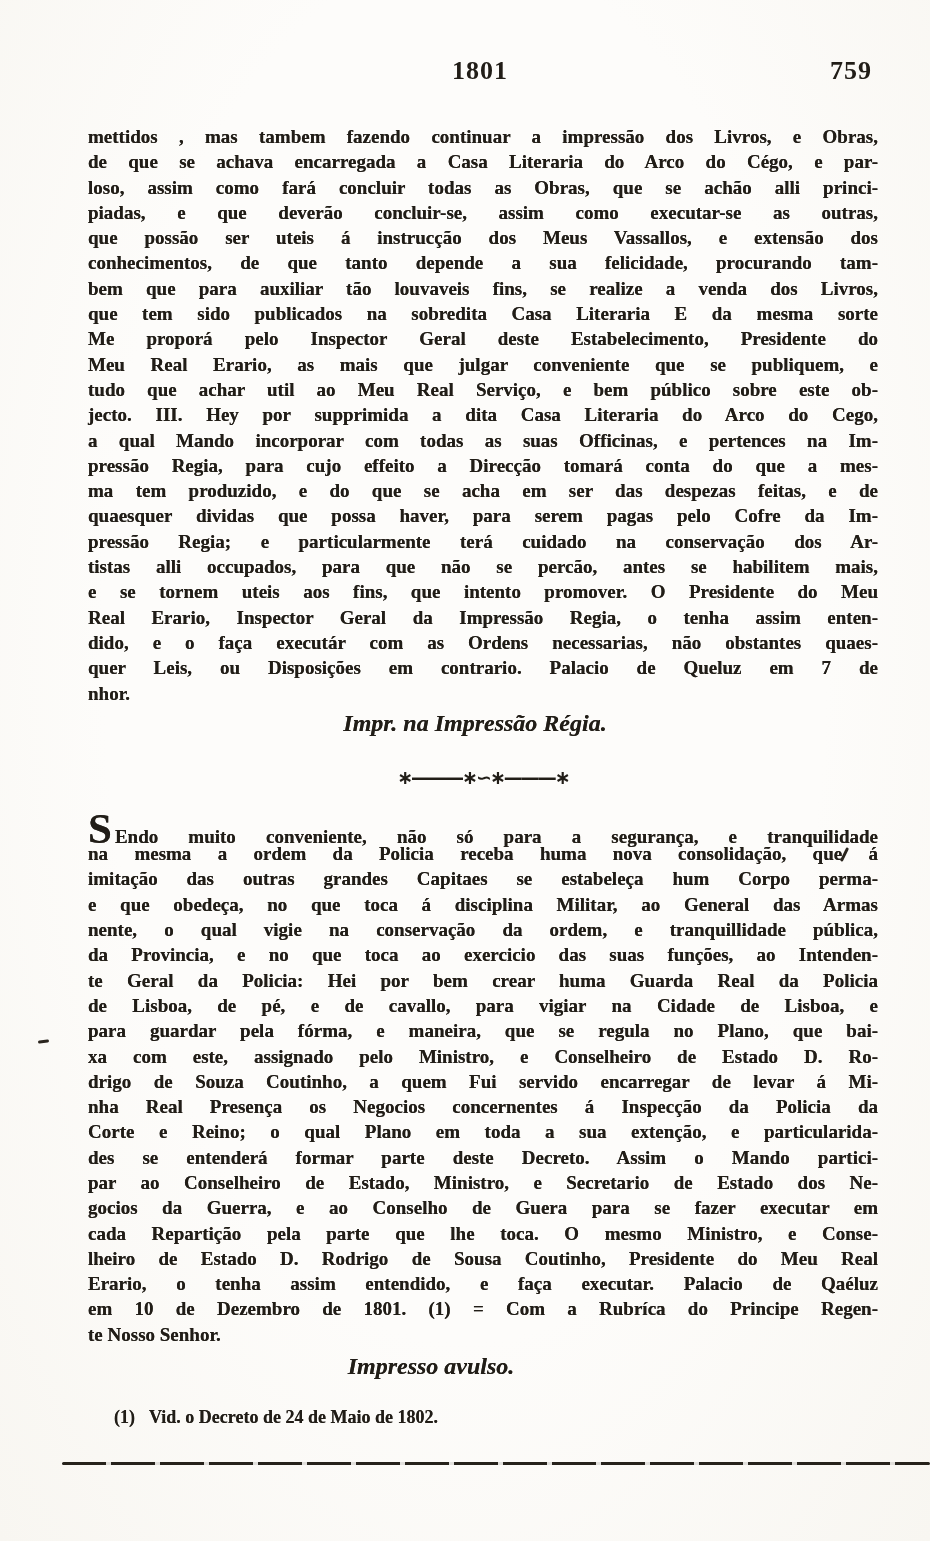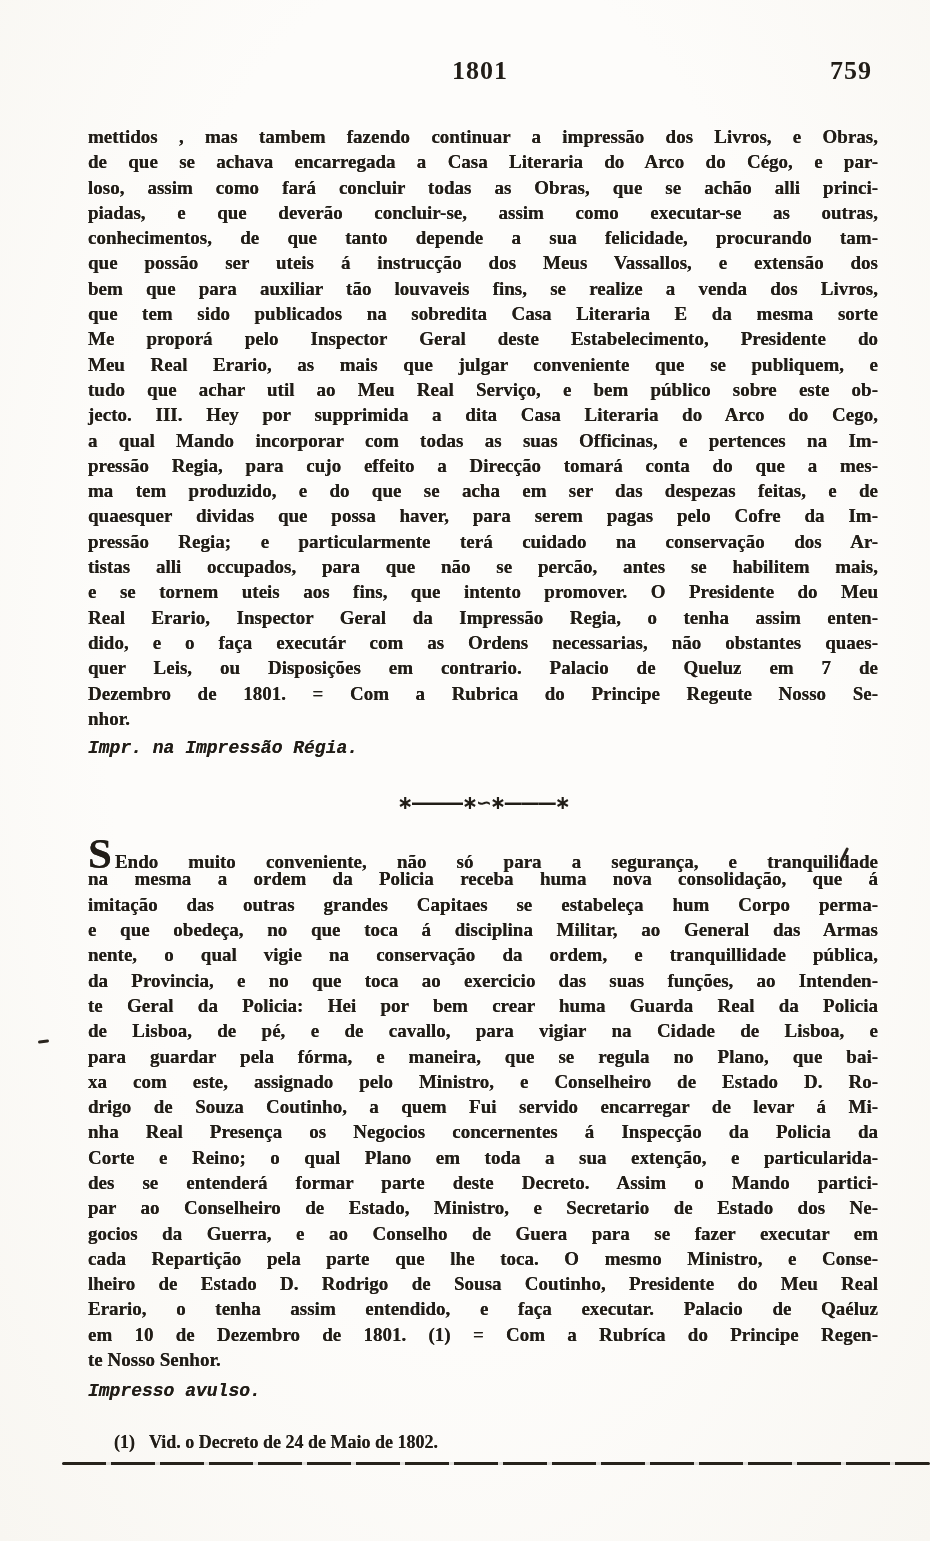--- a/index.html
+++ b/index.html
@@ -19,24 +19,23 @@
   .para{margin:0;}
   .para1{margin-top:38px;}
   .line{
     font-size:19px;font-weight:bold;
     line-height:25.3px;height:25.3px;
     text-align:justify;text-align-last:justify;
     text-shadow:0 0 .5px rgba(33,29,23,.85);
   }
   .line.last{text-align-last:left;}
   .signature{
-    font-style:italic;font-weight:bold;font-size:18px;
-    text-align:left;padding-right:16px;line-height:26px;margin-top:4px;
+    font-style:italic;font-weight:bold;font-size:24px;
+    text-align:center;padding-right:16px;line-height:26px;margin-top:4px;
     text-shadow:0 0 .5px rgba(33,29,23,.85);
-    font-family:Liberation Mono, monospace;
   }
   .sig2{padding-right:104px;margin-top:6px;}
   .ornament{
     text-align:center;
     font-family:"DejaVu Sans", sans-serif;
     font-size:19px;font-weight:bold;line-height:26px;
     margin-top:28px;letter-spacing:-2px;
   }
   .para2{margin-top:26px;}
   .first-line .initial{
@@ -70,39 +69,38 @@
       <span class="h-spacer"></span>
       <span class="h-center">1801</span>
       <span class="h-right">759</span>
     </div>
 
     <div class="para para1">
         <div class="line">mettidos , mas tambem fazendo continuar a impressão dos Livros, e Obras,</div>
         <div class="line">de que se achava encarregada a Casa Literaria do Arco do Cégo, e par-</div>
         <div class="line">loso, assim como fará concluir todas as Obras, que se achão alli princi-</div>
         <div class="line">piadas, e que deverão concluir-se, assim como executar-se as outras,</div>
+        <div class="line">que possão ser uteis á instrucção dos Meus Vassallos, e extensão dos</div>
         <div class="line">conhecimentos, de que tanto depende a sua felicidade, procurando tam-</div>
-        <div class="line">que possão ser uteis á instrucção dos Meus Vassallos, e extensão dos</div>
         <div class="line">bem que para auxiliar tão louvaveis fins, se realize a venda dos Livros,</div>
         <div class="line">que tem sido publicados na sobredita Casa Literaria  E da mesma sorte</div>
         <div class="line">Me proporá pelo Inspector Geral deste Estabelecimento, Presidente do</div>
         <div class="line">Meu Real Erario, as mais que julgar conveniente que se publiquem, e</div>
         <div class="line">tudo que achar util ao Meu Real Serviço, e bem público sobre este ob-</div>
         <div class="line">jecto. III. Hey por supprimida a dita Casa Literaria do Arco do Cego,</div>
         <div class="line">a qual Mando incorporar com todas as suas Officinas, e pertences na Im-</div>
         <div class="line">pressão Regia, para cujo effeito a Direcção tomará conta do que a mes-</div>
         <div class="line">ma tem produzido, e do que se acha em ser das despezas feitas, e de</div>
         <div class="line">quaesquer dividas que possa haver, para serem pagas pelo Cofre da Im-</div>
         <div class="line">pressão Regia; e particularmente terá cuidado na conservação dos Ar-</div>
         <div class="line">tistas alli occupados, para que não se percão, antes se habilitem mais,</div>
         <div class="line">e se tornem uteis aos fins, que intento promover. O Presidente do Meu</div>
         <div class="line">Real Erario, Inspector Geral da Impressão Regia, o tenha assim enten-</div>
         <div class="line">dido, e o faça executár com as Ordens necessarias, não obstantes quaes-</div>
         <div class="line">quer Leis, ou Disposições em contrario. Palacio de Queluz em 7 de</div>
-        <div class="line">Dezembro de 1801. = Com a Rubrica do Principe Regeute Nosso Se-</div>
       </div>
     <div class="line last">nhor.</div>
 
     <div class="signature">Impr. na Impressão Régia.</div>
 
     <div class="ornament">∗———∗∽∗———∗</div>
 
     <div class="para para2">
       <div class="line first-line">
         <span class="initial">S</span><span>Endo muito conveniente, não só para a segurança, e tranquilidade</span>

